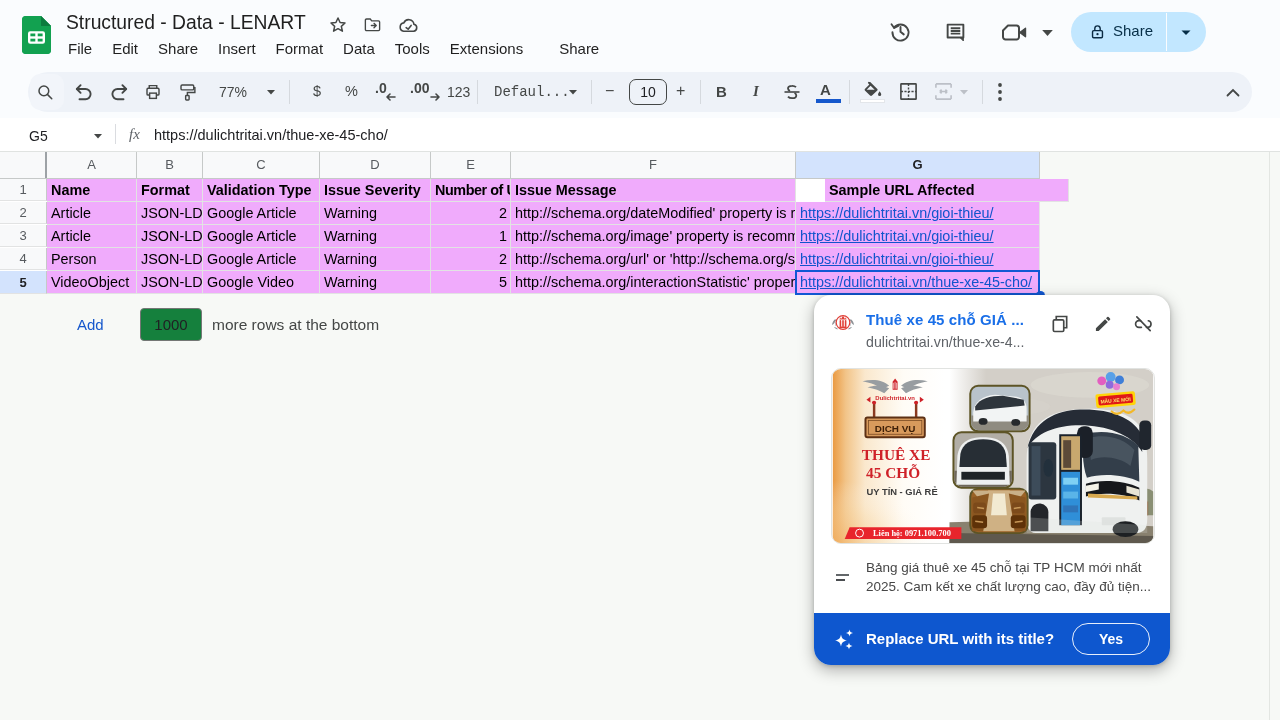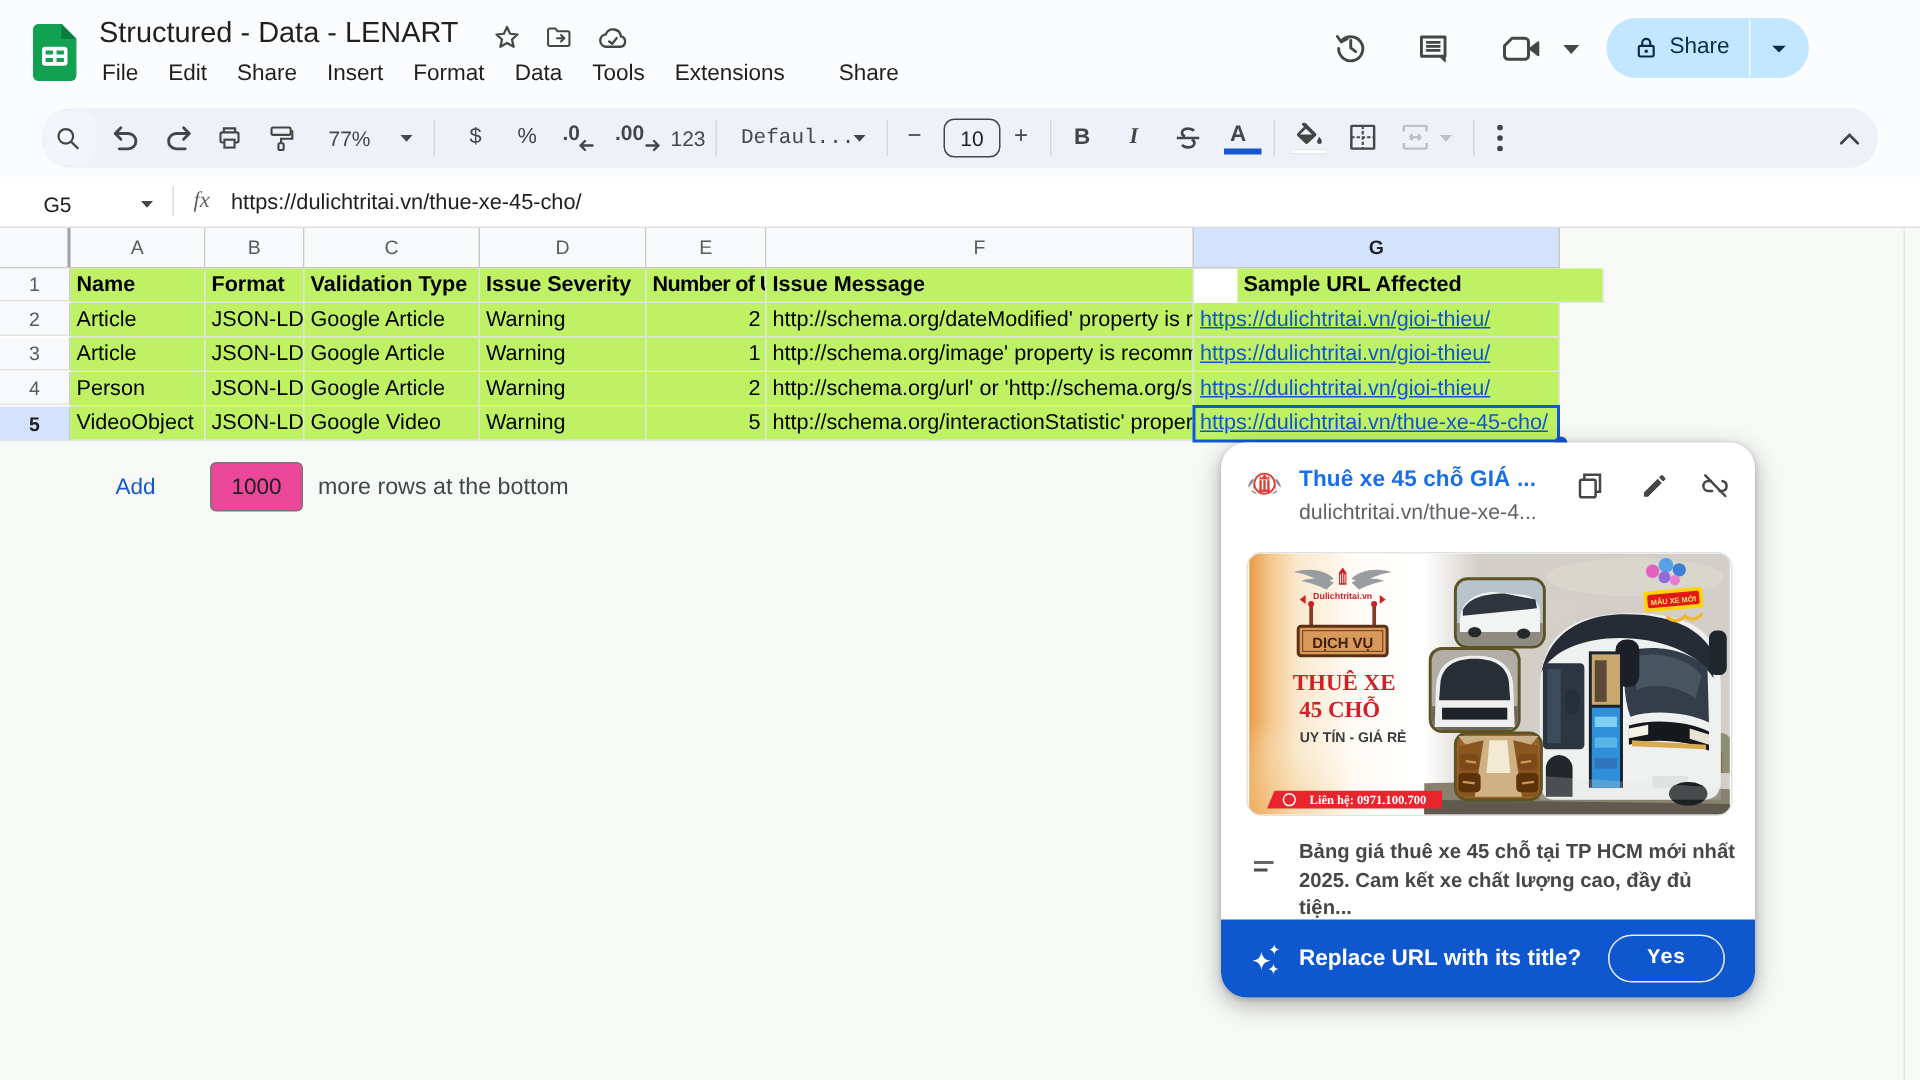--- a/index.html
+++ b/index.html
@@ -192,21 +192,21 @@
   <div class="abs" style="left:115px;top:124px;width:1px;height:20px;background:#dadce0;"></div>
   <div class="abs" style="left:129px;top:126px;font-size:15px;color:#5f6368;font-family:'Liberation Serif',serif;font-style:italic;">fx</div>
   <div class="abs" style="left:154px;top:127px;font-size:14.5px;color:#202124;">https://dulichtritai.vn/thue-xe-45-cho/</div>
 
   <div class="abs" style="left:0;top:151px;width:1280px;height:1px;background:#e0e3e1;"></div>
 
   <div id="grid">
     <style>
       .hdrL { position:absolute; top:152px; height:26px; line-height:26px; text-align:center; font-size:13px; color:#575b5f; background:#f8f9fa; border-right:1px solid #c6c9c8; }
       .rowN { position:absolute; left:0; width:47px; text-align:center; font-size:13px; color:#575b5f; background:#f8f9fa; border-bottom:1px solid #e2e3e3; border-right:1px solid #c6c9c8; }
-      .cell { position:absolute; font-size:14.4px; color:#000; white-space:nowrap; overflow:hidden; padding-left:4px; border-bottom:1px solid #e2e3e3; border-right:1px solid #e2e3e3; background:#bef264; }
+      .cell { position:absolute; font-size:14.4px; color:#000; white-space:nowrap; overflow:hidden; padding-left:4px; border-bottom:1px solid #e2e3e3; border-right:1px solid #e2e3e3; background:#f0abfc; }
       .lnk { color:#1155cc; text-decoration:underline; }
     </style>
 
     <div class="abs" style="left:0;top:152px;width:1040px;height:142px;background:#fff;"></div>
 
     <div class="hdrL" style="left:47px;width:90px;">A</div>
     <div class="hdrL" style="left:137px;width:66px;">B</div>
     <div class="hdrL" style="left:203px;width:117px;">C</div>
     <div class="hdrL" style="left:320px;width:111px;">D</div>
     <div class="hdrL" style="left:431px;width:80px;">E</div>
@@ -260,21 +260,21 @@
     <div class="cell" style="left:320px;top:271px;width:111px;height:23px;line-height:22px;">Warning</div>
     <div class="cell" style="left:431px;top:271px;width:80px;height:23px;line-height:22px;text-align:right;padding-right:3px;">5</div>
     <div class="cell" style="left:511px;top:271px;width:285px;height:23px;line-height:22px;">http://schema.org/interactionStatistic' property is recommended. Please provide a value.</div>
     <div class="cell" style="left:796px;top:271px;width:244px;height:23px;line-height:22px;"><span class="lnk">https://dulichtritai.vn/thue-xe-45-cho/</span></div>
 
     <div class="abs" style="left:795px;top:270px;width:245px;height:25px;border:2px solid #1158d4;"></div>
     <div class="abs" style="left:1036px;top:291px;width:9px;height:9px;border-radius:50%;background:#1158d4;"></div>
   </div>
 
   <div class="abs" style="left:77px;top:316px;font-size:15px;color:#1658cc;">Add</div>
-  <div class="abs" style="left:140px;top:308px;width:62px;height:33px;border:1px solid #747775;border-radius:4px;background:#ec4899;font-size:15px;color:#202124;display:flex;align-items:center;justify-content:center;">1000</div>
+  <div class="abs" style="left:140px;top:308px;width:62px;height:33px;border:1px solid #747775;border-radius:4px;background:#15803d;font-size:15px;color:#202124;display:flex;align-items:center;justify-content:center;">1000</div>
   <div class="abs" style="left:212px;top:316px;font-size:15.5px;color:#444746;">more rows at the bottom</div>
 
   <div class="abs" style="left:1269px;top:152px;width:1px;height:568px;background:#e3e6e2;"></div>
 
   <div id="popup" class="abs" style="left:814px;top:295px;width:356px;height:370px;background:#fff;border-radius:17px;box-shadow:0 5px 16px rgba(0,0,0,0.3), 0 1px 4px rgba(0,0,0,0.18);">
 
     <svg class="abs" style="left:16px;top:16px;" width="26" height="21" viewBox="0 0 26 21">
       <g fill="#8d9297">
         <path d="M5.5 8 C3.5 9 2.2 11.5 2 14 C3.8 13 5 11.5 5.8 9.2 Z"></path>
         <path d="M7.3 7.2 C5.8 9.2 5.2 12.5 5.6 15.2 C7.2 13.2 8 10.5 8.2 8 Z"></path>
@@ -452,25 +452,25 @@
         <text x="70" y="127" font-size="9.5" font-weight="bold" fill="#3c3c3c" text-anchor="middle" font-family="Liberation Sans">UY TÍN - GIÁ RẺ</text>
 
         <path d="M17 160 L130 160 L130 172 L12 172 Z" fill="#e8242c"></path>
         <circle cx="27" cy="166" r="4" fill="none" stroke="#fff" stroke-width="1"></circle>
         <text x="80" y="169" font-size="8.5" font-weight="bold" fill="#fff" text-anchor="middle" font-family="Liberation Serif">Liên hệ: 0971.100.700</text>
       </g>
     </svg>
 
     <div class="abs" style="left:22px;top:279px;width:13px;height:2.4px;background:#63676a;"></div>
     <div class="abs" style="left:22px;top:283.6px;width:9px;height:2.4px;background:#4a4d50;"></div>
-    <div class="abs" style="left:52px;top:264px;width:292px;font-size:13.5px;line-height:18.5px;color:#474747;font-weight:bold;">Bảng giá thuê xe 45 chỗ tại TP HCM mới nhất 2025. Cam kết xe chất lượng cao, đầy đủ tiện...</div>
+    <div class="abs" style="left:52px;top:264px;width:292px;font-size:13.5px;line-height:18.5px;color:#474747;">Bảng giá thuê xe 45 chỗ tại TP HCM mới nhất 2025. Cam kết xe chất lượng cao, đầy đủ tiện...</div>
 
     <div class="abs" style="left:0;top:318px;width:356px;height:52px;background:#0e57cf;border-radius:0 0 17px 17px;"></div>
     <svg class="abs" style="left:19px;top:334px;" width="24" height="24" viewBox="0 0 24 24" fill="#fff">
       <path d="M8 5.5 C8.7 9.3 10.2 10.8 14 11.5 C10.2 12.2 8.7 13.7 8 17.5 C7.3 13.7 5.8 12.2 2 11.5 C5.8 10.8 7.3 9.3 8 5.5 Z"></path>
       <path d="M16.5 0.5 C16.9 2.7 17.8 3.6 20 4 C17.8 4.4 16.9 5.3 16.5 7.5 C16.1 5.3 15.2 4.4 13 4 C15.2 3.6 16.1 2.7 16.5 0.5 Z"></path>
       <path d="M16 13.5 C16.4 15.7 17.3 16.6 19.5 17 C17.3 17.4 16.4 18.3 16 20.5 C15.6 18.3 14.7 17.4 12.5 17 C14.7 16.6 15.6 15.7 16 13.5 Z"></path>
     </svg>
     <div class="abs" style="left:52px;top:335px;font-size:15px;font-weight:bold;color:#fff;">Replace URL with its title?</div>
-    <div class="abs" style="left:258px;top:328px;width:78px;height:32px;border:1.5px solid rgba(255,255,255,0.9);border-radius:16px;font-size:14px;font-weight:bold;color:#fff;display:flex;align-items:center;justify-content:center;font-family:Liberation Mono, monospace;">Yes</div>
+    <div class="abs" style="left:258px;top:328px;width:78px;height:32px;border:1.5px solid rgba(255,255,255,0.9);border-radius:16px;font-size:14px;font-weight:bold;color:#fff;display:flex;align-items:center;justify-content:center;">Yes</div>
   </div>
 
 </div>
 
 </body></html>

